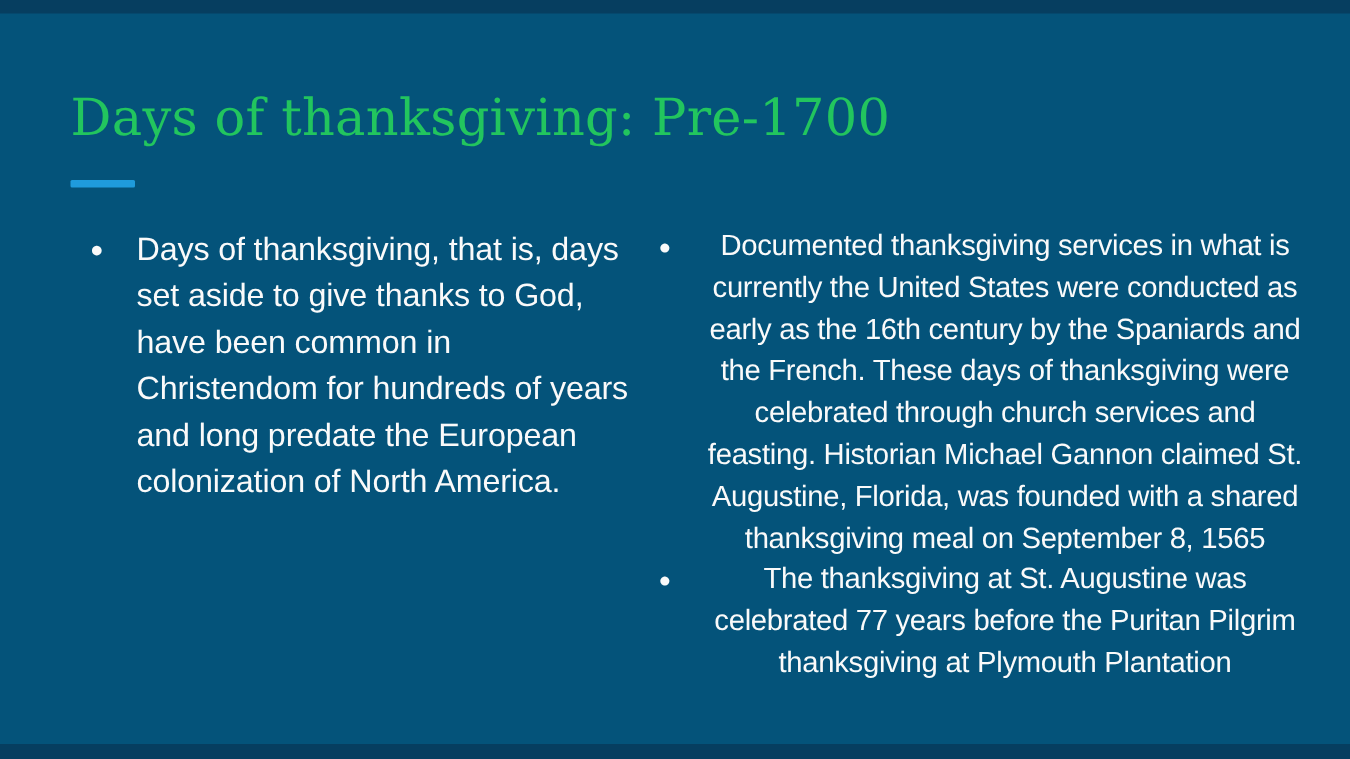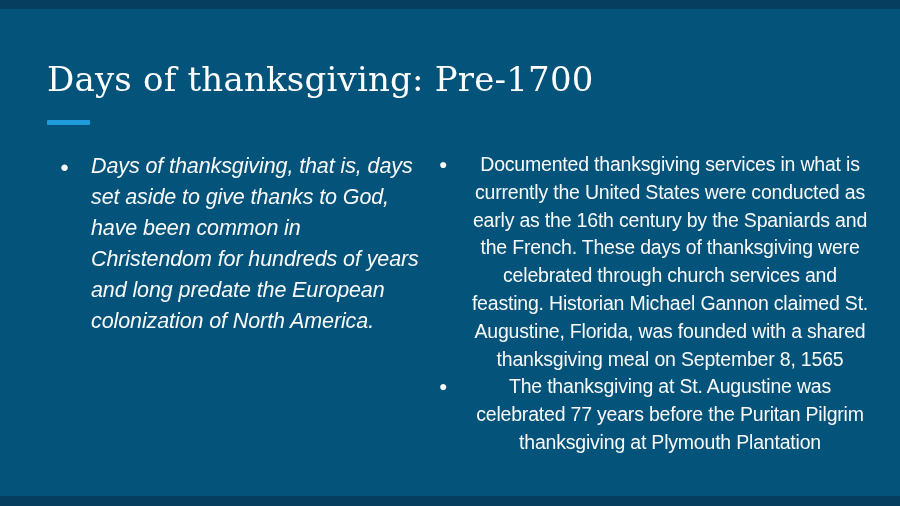--- a/index.html
+++ b/index.html
@@ -24,21 +24,21 @@
     top: 0; left: 0;
     width: 900px; height: 506px;
     padding: 55px 30px 0 47px;
   }
 
   .slide-title {
     font-family: "DejaVu Serif", "Liberation Serif", serif;
     font-weight: 400;
     font-size: 34px;
     line-height: 48px;
-    color: #ffffff;
+    color: #22c55e;
     letter-spacing: 0.2px;
   }
 
   .accent-line {
     width: 43px;
     height: 5px;
     background: #1F9BDC;
     margin-top: 17px;
     border-radius: 1px;
   }
@@ -62,21 +62,21 @@
     font-size: 21.5px;
     line-height: 31px;
     letter-spacing: -0.1px;
   }
   .col-left .bullet-dot {
     width: 44px;
     padding-left: 13px;
     font-size: 15px;
     line-height: 31px;
   }
-  .col-left .bullet-text { width: 330px; font-style: italic; }
+  .col-left .bullet-text { width: 330px; }
 
   .col-right { width: 438px; flex: 0 0 auto; }
   .col-right .bullet-item {
     font-size: 19.5px;
     line-height: 27.8px;
     letter-spacing: -0.2px;
   }
   .col-right .bullet-dot {
     width: 38px;
     padding-left: 7px;

